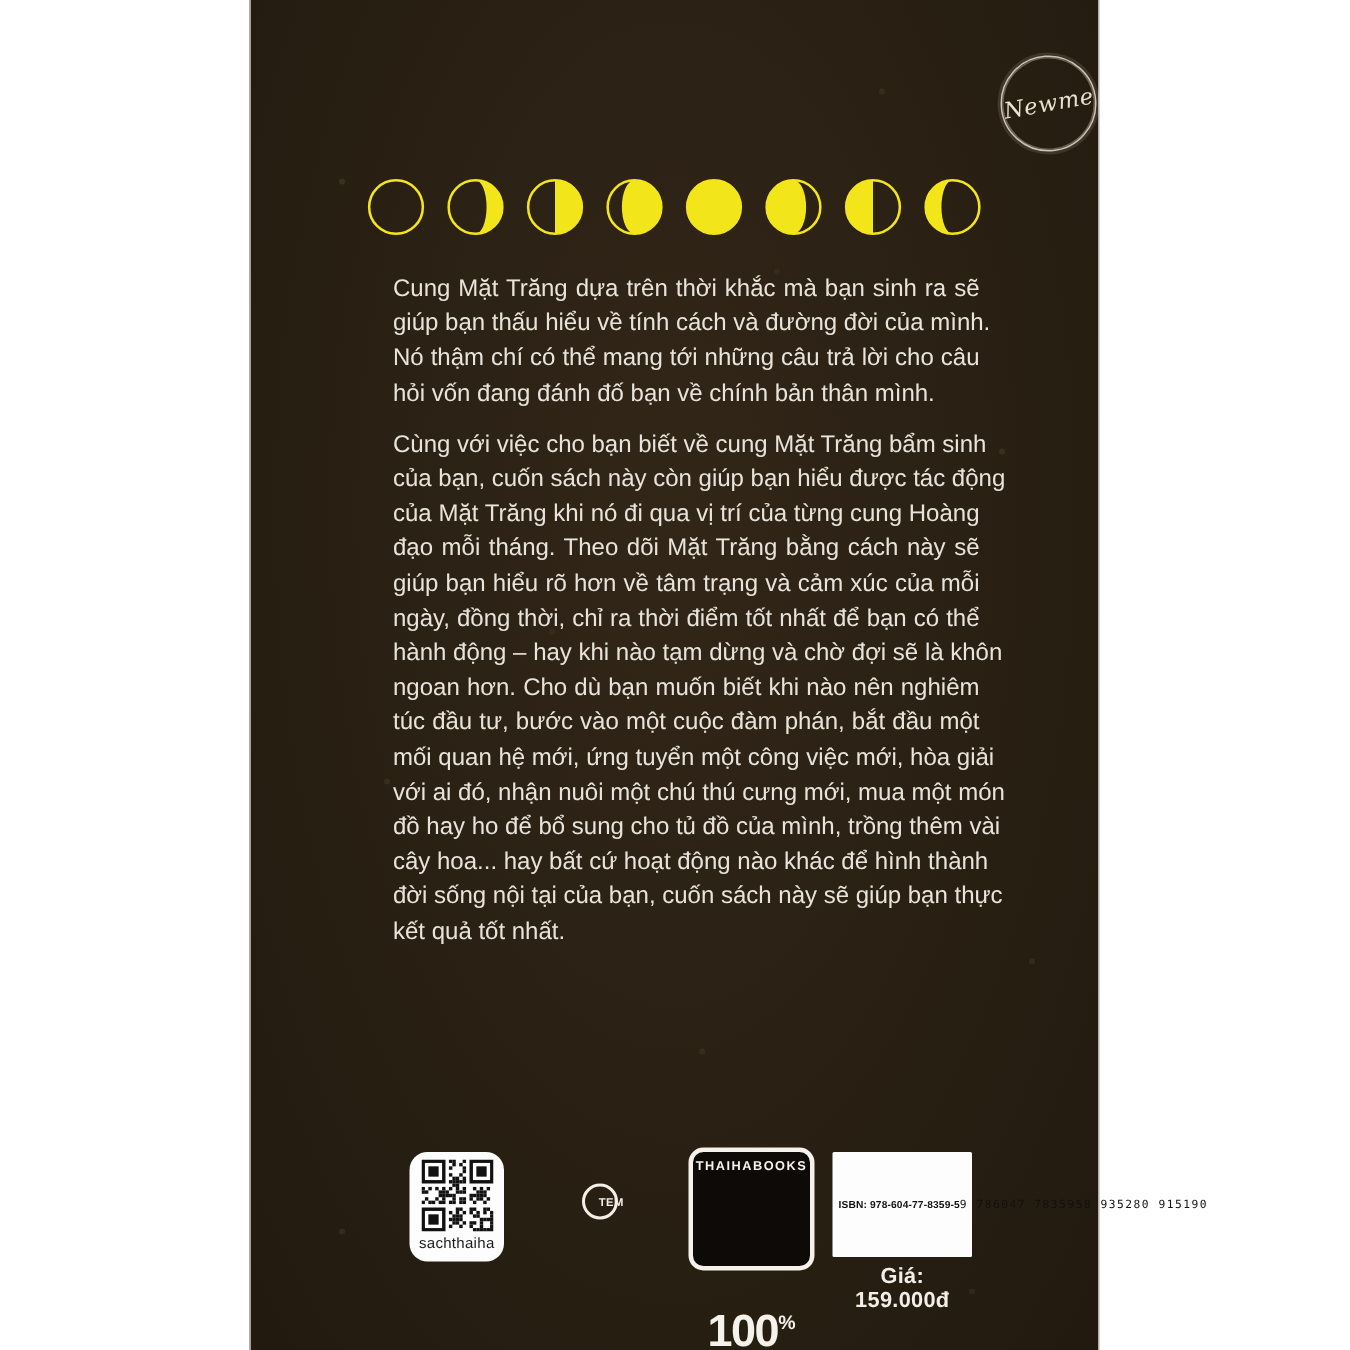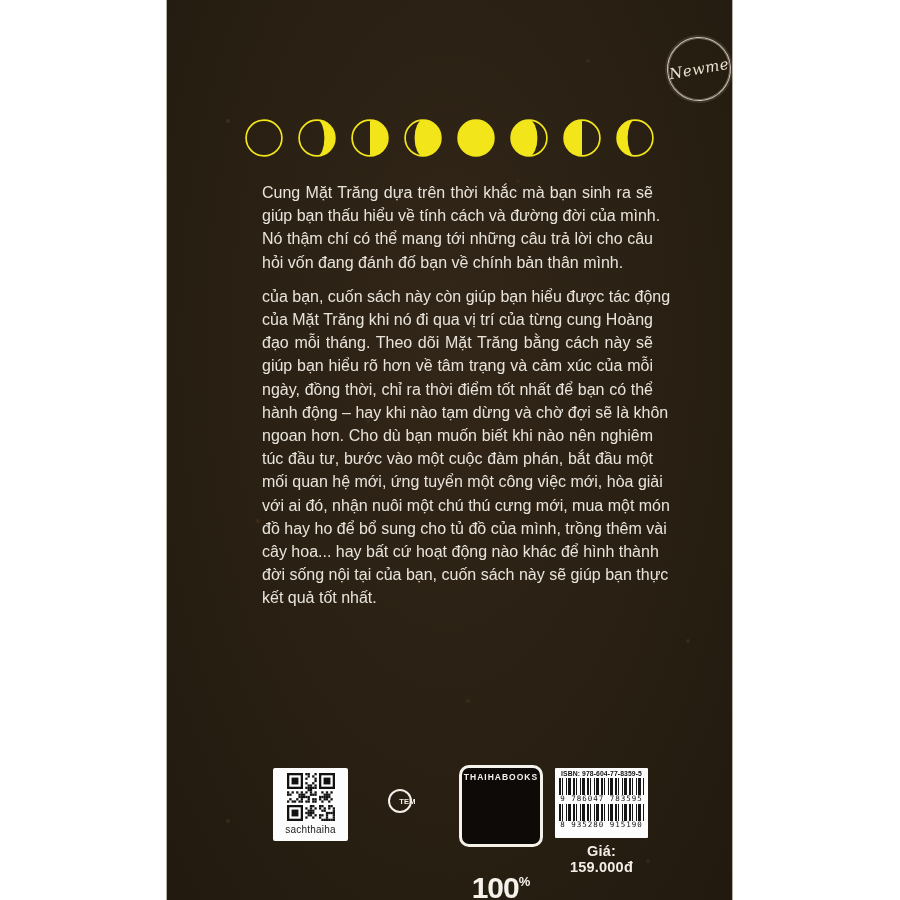--- a/index.html
+++ b/index.html
@@ -26,39 +26,39 @@
   .moon-row{position:absolute;left:0;top:118px;width:100%;display:flex;justify-content:center;
             align-items:center;gap:13px;}
   .moon-row svg{display:block;}
   
   .text-block{position:absolute;left:71px;top:181px;width:415px;color:#e8e4dc;
               font-size:16px;line-height:23.2px;}
   .para{margin:0 0 11px 0;}
   .jline{text-align:justify;text-align-last:justify;white-space:nowrap;margin-left:24px;}
   .para .jline:last-child{text-align-last:left;white-space:normal;}
   
-  .qr-box{position:absolute;left:106px;top:768px;width:75px;height:73px;background:#fdfdfd;
-          border-radius:2px;display:flex;flex-direction:column;align-items:center;justify-content:flex-start;
+  .qr-box{position:absolute;left:106px;top:768px;width:63px;height:73px;background:#fdfdfd;
+          border-radius:12px;display:flex;flex-direction:column;align-items:center;justify-content:flex-start;
           padding-top:5px;box-sizing:border-box;}
   .qr-box svg{display:block;}
   .qr-caption{font-size:10px;color:#1b1b1b;margin-top:3px;letter-spacing:.2px;}
   .tem-stamp{position:absolute;left:221px;top:789px;width:24px;height:24px;border-radius:50%;
              border:2.5px solid #f3efe8;box-sizing:border-box;display:flex;align-items:center;justify-content:center;padding-left:15px;}
   .tem-stamp span{font-size:7.5px;font-weight:bold;color:#f3efe8;letter-spacing:.3px;}
   .thaiha-badge{position:absolute;left:292px;top:765px;width:84px;height:82px;box-sizing:border-box;
                 background:#0d0a07;border:3px solid #f5f2ec;border-radius:10px;
                 display:flex;flex-direction:column;align-items:center;justify-content:space-between;
                 padding:4px 3px;color:#f5f2ec;gap:46px;}
   .thaiha-brand{font-size:8.5px;font-weight:bold;letter-spacing:1px;white-space:nowrap;}
   .thaiha-rule{width:88%;height:2px;background:#f5f2ec;}
   .thaiha-100{font-size:30px;font-weight:bold;line-height:28px;letter-spacing:-1px;display:flex;align-items:flex-start;}
   .thaiha-100 .pct{font-size:13px;font-weight:bold;line-height:15px;letter-spacing:0;}
   .thaiha-tagline{font-size:8.5px;font-weight:bold;letter-spacing:.6px;white-space:nowrap;}
   .barcode-panel{position:absolute;left:388px;top:768px;width:93px;height:70px;background:#fdfdfd;
-                 border-radius:1px;display:flex;flex-direction:column;align-items:center;
+                 border-radius:1px;display:flex;flex-direction:row;align-items:center;
                  padding:2px 4px;box-sizing:border-box;}
   .isbn-text{font-size:6.8px;font-weight:bold;color:#111;white-space:nowrap;letter-spacing:.1px;}
   .bars{width:85px;height:17px;margin-top:1px;
         background:repeating-linear-gradient(90deg,#151515 0 2px,#fdfdfd 2px 3px,#151515 3px 4px,
                    #fdfdfd 4px 7px,#151515 7px 8px,#fdfdfd 8px 9px,#151515 9px 12px,#fdfdfd 12px 14px);}
   .ean-digits{font-family:"DejaVu Sans Mono",monospace;font-size:7.5px;color:#111;letter-spacing:1px;
               line-height:8px;white-space:nowrap;}
   .price{position:absolute;left:388px;top:843px;width:93px;text-align:center;color:#f3efe8;
          font-size:14.5px;font-weight:bold;letter-spacing:.2px;}
 </style>
@@ -108,20 +108,21 @@
       </div>
 
     <div class="text-block">
       <div class="para">
           <div class="jline">Cung Mặt Trăng dựa trên thời khắc mà bạn sinh ra sẽ</div>
           <div class="jline">giúp bạn thấu hiểu về tính cách và đường đời của mình.</div>
           <div class="jline">Nó thậm chí có thể mang tới những câu trả lời cho câu</div>
           <div class="jline">hỏi vốn đang đánh đố bạn về chính bản thân mình.</div>
         </div>
       <div class="para">
+          <div class="jline">Cùng với việc cho bạn biết về cung Mặt Trăng bẩm sinh</div>
           <div class="jline">của bạn, cuốn sách này còn giúp bạn hiểu được tác động</div>
           <div class="jline">của Mặt Trăng khi nó đi qua vị trí của từng cung Hoàng</div>
           <div class="jline">đạo mỗi tháng. Theo dõi Mặt Trăng bằng cách này sẽ</div>
           <div class="jline">giúp bạn hiểu rõ hơn về tâm trạng và cảm xúc của mỗi</div>
           <div class="jline">ngày, đồng thời, chỉ ra thời điểm tốt nhất để bạn có thể</div>
           <div class="jline">hành động – hay khi nào tạm dừng và chờ đợi sẽ là khôn</div>
           <div class="jline">ngoan hơn. Cho dù bạn muốn biết khi nào nên nghiêm</div>
           <div class="jline">túc đầu tư, bước vào một cuộc đàm phán, bắt đầu một</div>
           <div class="jline">mối quan hệ mới, ứng tuyển một công việc mới, hòa giải</div>
           <div class="jline">với ai đó, nhận nuôi một chú thú cưng mới, mua một món</div>

